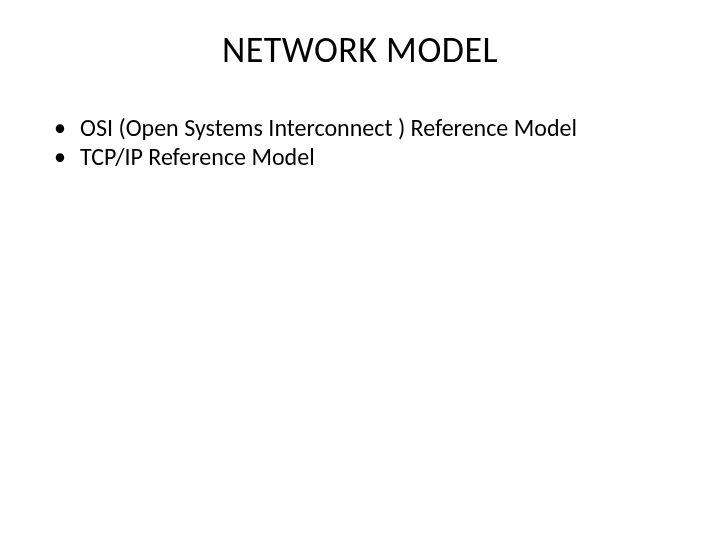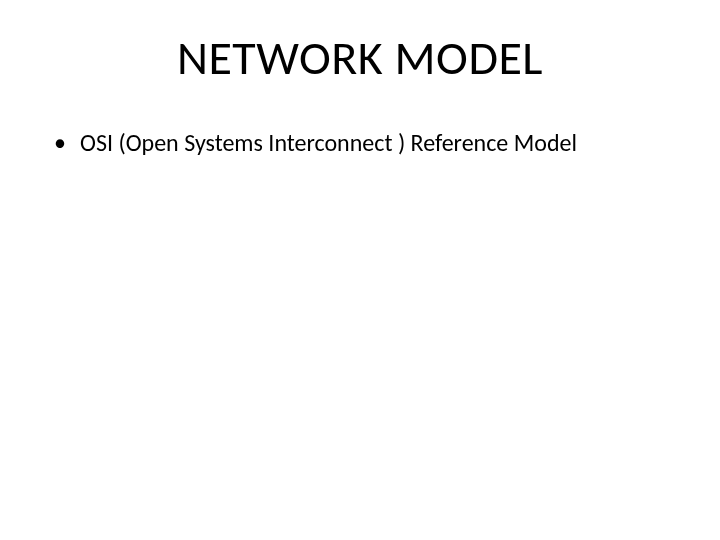--- a/index.html
+++ b/index.html
@@ -15,21 +15,21 @@
       color: #000000;
       position: relative;
       overflow: hidden;
     }
     .slide {
       width: 100%;
       height: 100%;
       padding: 28px 50px 0 50px;
     }
     .title {
-      font-size: 48px;
+      font-size: 36px;
       font-weight: 400;
       text-align: center;
       letter-spacing: 0.5px;
       margin-bottom: 42px;
       margin-left: 30px;
       margin-right: 30px;
     }
     .bullet-list {
       list-style: none;
       padding-left: 0;
@@ -49,14 +49,15 @@
       font-size: 24px;
     }
   </style>
 </head>
 <body>
 
 <div class="slide">
   <h1 class="title">NETWORK MODEL</h1>
   <ul class="bullet-list">
     <li class="bullet-item">OSI (Open Systems Interconnect ) Reference Model</li>
+    <li class="bullet-item">TCP/IP Reference Model</li>
   </ul>
 </div>
 
 </body></html>

